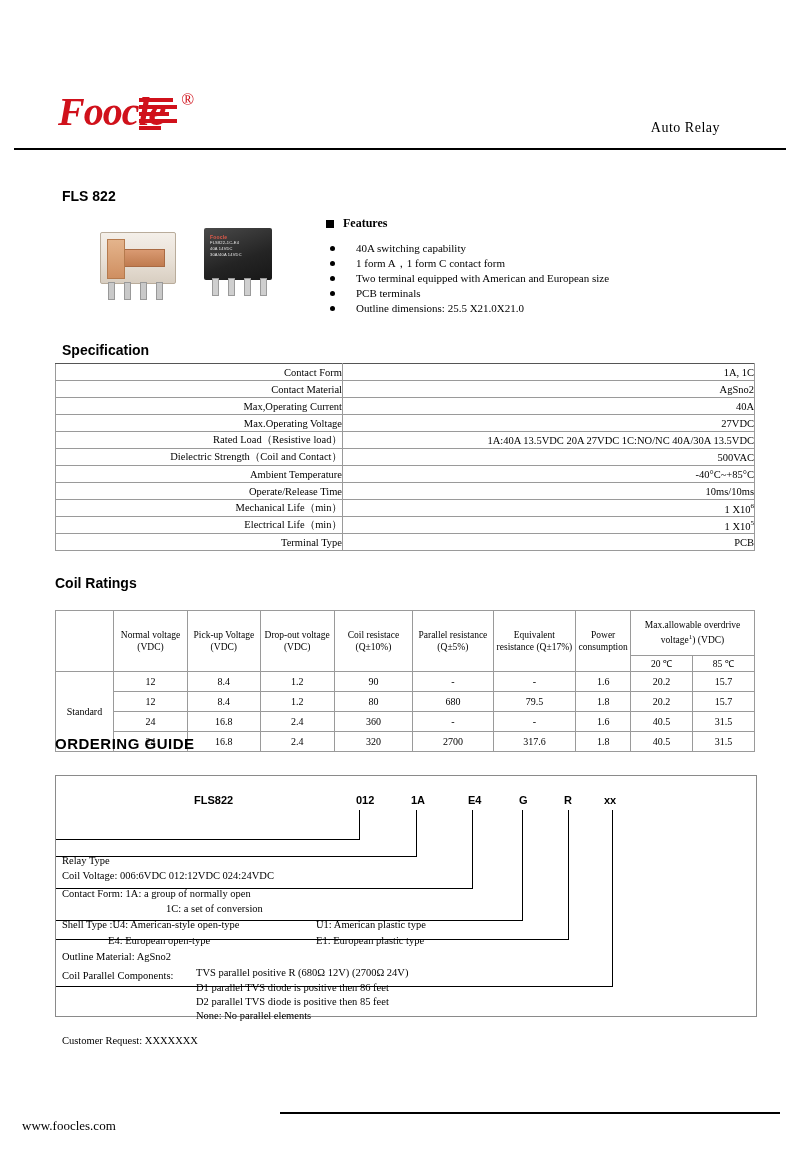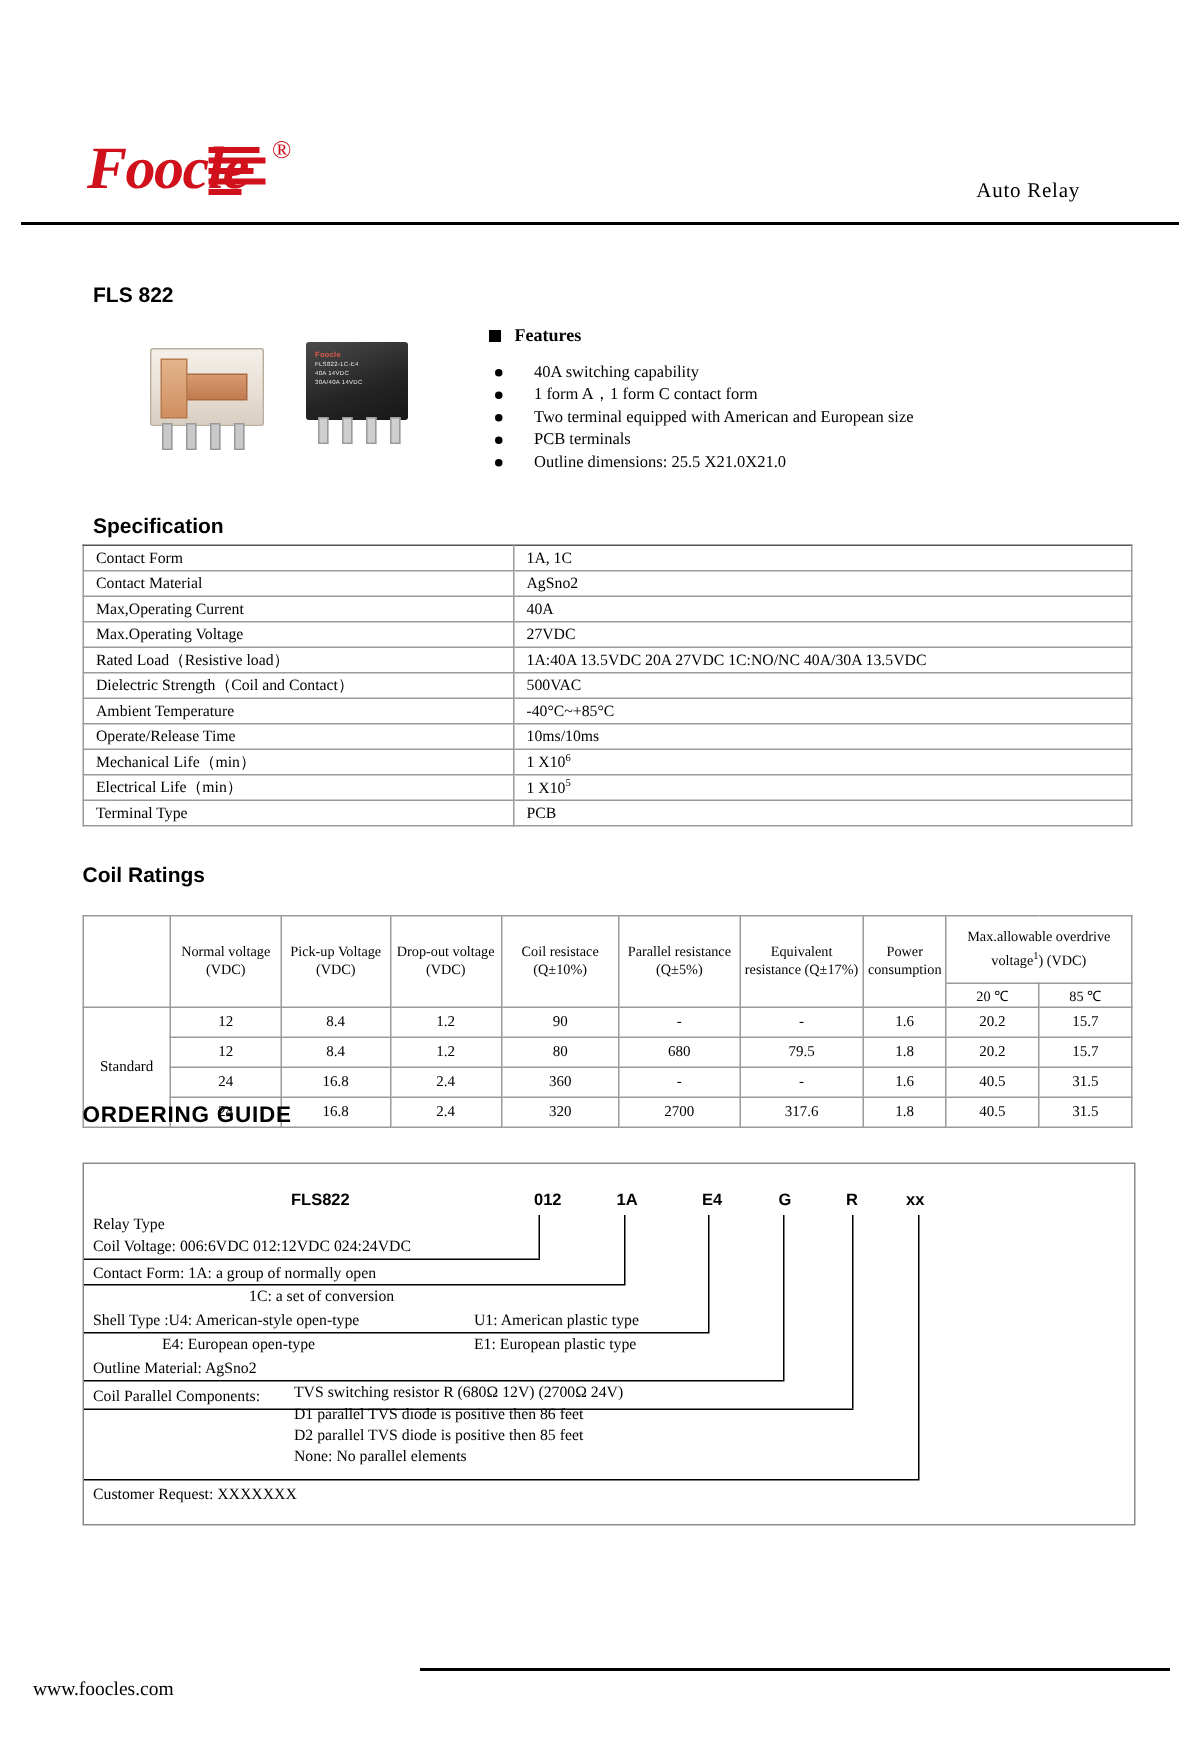--- a/index.html
+++ b/index.html
@@ -254,20 +254,21 @@
   table {
     border-collapse: collapse;
     font-family: "Liberation Serif", serif;
   }
   .spec-table {
     position: absolute;
     left: 55px;
     top: 363px;
     width: 700px;
     font-size: 10.5px;
+    text-align: right;
   }
   .spec-table td {
     border: 1px solid #9a9a9a;
     height: 16px;
     padding: 0 0 0 8px;
     vertical-align: middle;
   }
   .spec-table td.k { width: 278px; }
   .spec-table tr:first-child td { border-top: 1px solid #555; }
   sup { font-size: 7px; vertical-align: super; }
@@ -319,20 +320,21 @@
     position: absolute;
     background: #000;
   }
   .vline { width: 1px; }
   .hline { height: 1px; }
   .order-label {
     position: absolute;
     font-family: "Liberation Serif", serif;
     font-size: 10.5px;
     white-space: nowrap;
+    margin-top: 44px;
   }
 
   
   .footer-rule {
     position: absolute;
     left: 280px;
     top: 1112px;
     width: 500px;
     height: 2px;
     background: #000;
@@ -561,21 +563,21 @@
     <div class="order-label" style="left:6px;  top:35px;">Relay Type</div>
     <div class="order-label" style="left:6px;  top:50px;">Coil Voltage: 006:6VDC 012:12VDC 024:24VDC</div>
     <div class="order-label" style="left:6px;  top:68px;">Contact Form: 1A: a group of normally open</div>
     <div class="order-label" style="left:110px;top:83px;">1C: a set of conversion</div>
     <div class="order-label" style="left:6px;  top:99px;">Shell Type :U4: American-style open-type</div>
     <div class="order-label" style="left:260px;top:99px;">U1: American plastic type</div>
     <div class="order-label" style="left:52px; top:115px;">E4: European open-type</div>
     <div class="order-label" style="left:260px;top:115px;">E1: European plastic type</div>
     <div class="order-label" style="left:6px;  top:131px;">Outline Material: AgSno2</div>
     <div class="order-label" style="left:6px;  top:150px;">Coil Parallel Components:</div>
-    <div class="order-label" style="left:140px;top:147px;">TVS switching resistor R (680Ω 12V) (2700Ω 24V)</div>
+    <div class="order-label" style="left:140px;top:147px;">TVS parallel positive R (680Ω 12V) (2700Ω 24V)</div>
     <div class="order-label" style="left:140px;top:162px;">D1 parallel TVS diode is positive then 86 feet</div>
     <div class="order-label" style="left:140px;top:176px;">D2 parallel TVS diode is positive then 85 feet</div>
     <div class="order-label" style="left:140px;top:190px;">None: No parallel elements</div>
     <div class="order-label" style="left:6px;  top:215px;">Customer Request:  XXXXXXX</div>
   </div>
 
   <div class="footer-rule"></div>
   <div class="footer-url">www.foocles.com</div>
 
 </div>

